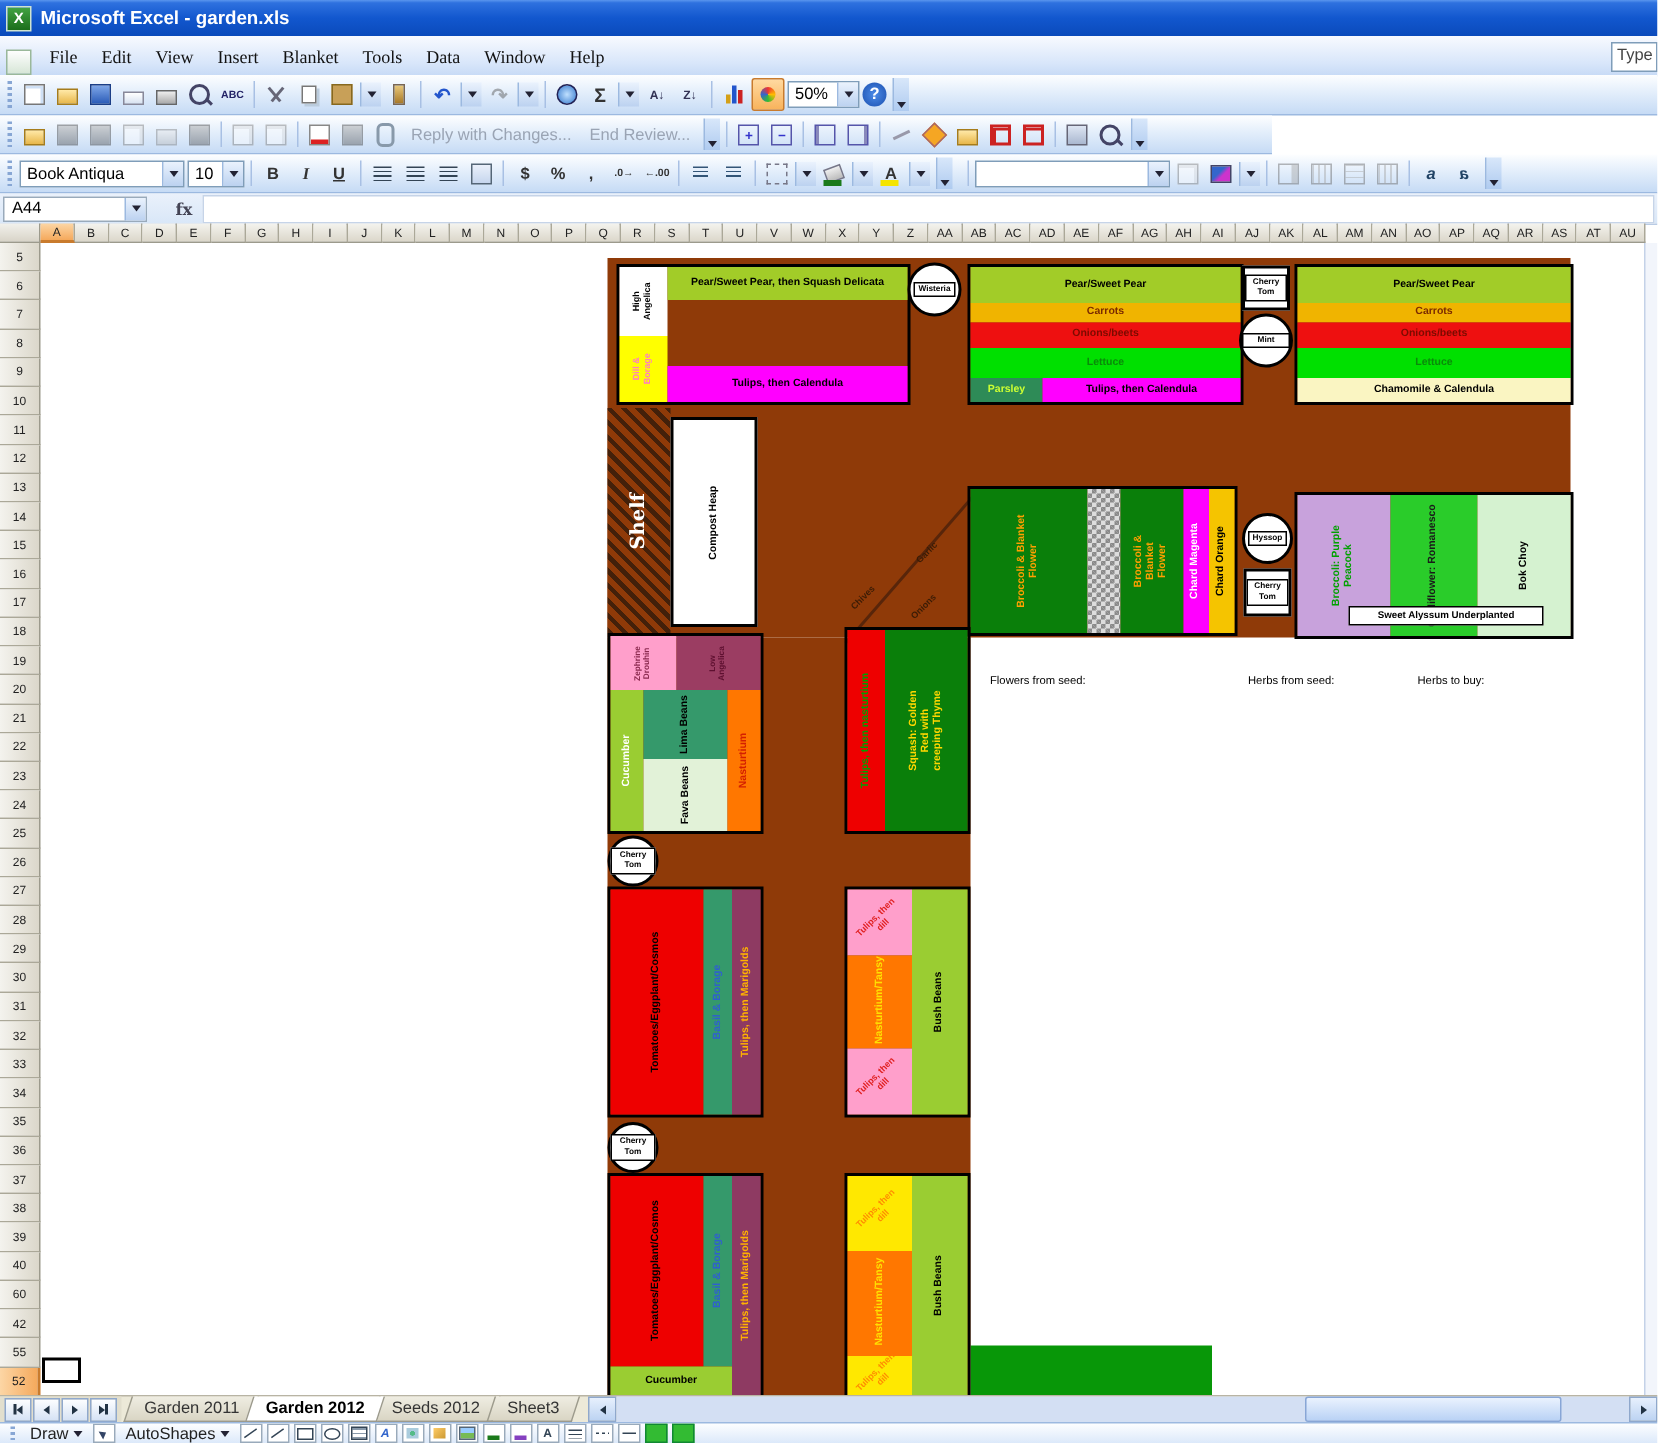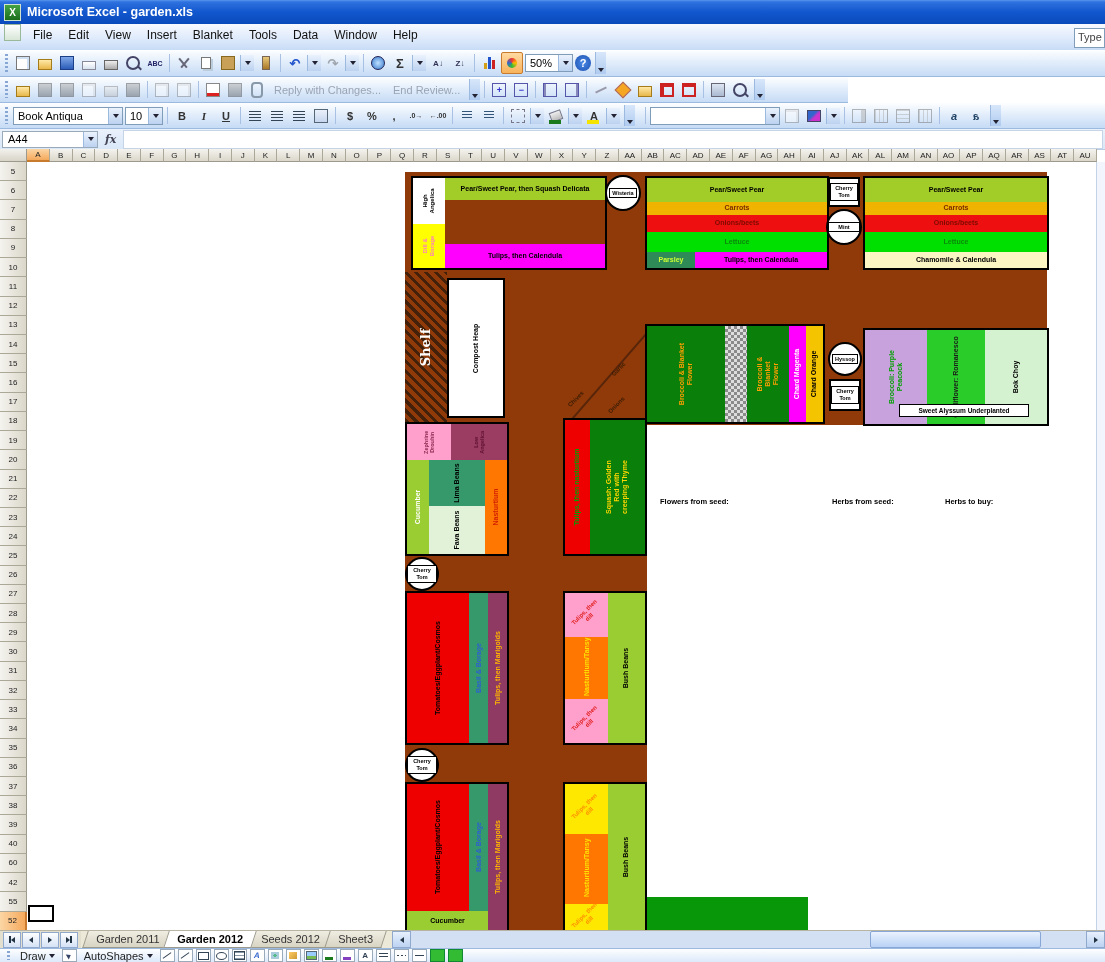--- a/index.html
+++ b/index.html
@@ -7,21 +7,21 @@
        font-family:"Liberation Sans",sans-serif;background:#fff;}
 
   
   .titlebar{position:absolute;left:0;top:0;width:100%;height:24px;
     background:linear-gradient(180deg,#5A96EE 0%,#2E71DF 8%,#1257CE 50%,#0A4ABB 100%);
     color:#fff;font-weight:bold;font-size:12.5px;display:flex;align-items:center;gap:6px;padding-left:4px;box-sizing:border-box;}
   .xl-icon{width:15px;height:15px;background:linear-gradient(#43A343,#1B6E1B);border:1px solid #CFE3CF;
     color:#fff;font-size:10px;font-weight:bold;display:flex;align-items:center;justify-content:center;}
   .menubar{position:absolute;left:0;top:24px;width:100%;height:26px;
     background:linear-gradient(180deg,#F8FAFF,#D8E6FA 70%,#C8DBF6);border-bottom:1px solid #C0D4F0;
-    display:flex;align-items:flex-start;font-size:12px;}
+    display:flex;align-items:flex-end;font-size:12px;font-family:Liberation Serif, serif;}
   .menu-item{padding:4px 8px;color:#111;}
   .mb-icon{width:17px;height:17px;margin:0 4px;background:linear-gradient(#fefefe,#d7e6d7);
     border:1px solid #9ab89a;box-sizing:border-box;}
   .helpbox{position:absolute;right:0;top:28px;width:26px;height:18px;background:#fff;
     border:1px solid #7F9DB9;font-size:11px;color:#444;padding-left:3px;overflow:hidden;line-height:17px;}
 
   .tbar{position:absolute;left:0;width:100%;box-sizing:border-box;
     background:linear-gradient(180deg,#FDFEFF,#E3EEFB 45%,#C6DBF5);
     border-bottom:1px solid #9CB9E0;display:flex;align-items:center;gap:2px;padding-left:2px;}
   .grip{width:3px;height:70%;margin:0 3px;background:repeating-linear-gradient(180deg,#87A6D4 0 2px,transparent 2px 4px);}
@@ -44,21 +44,21 @@
   .chev{width:11px;height:85%;background:linear-gradient(180deg,#D8E7FA,#AFCBF0);border-left:1px solid #9CB9E0;
     display:flex;align-items:flex-end;justify-content:center;padding-bottom:2px;box-sizing:border-box;margin-left:2px;}
   .gtxt{color:#9AA4B4;font-size:11px;padding:0 5px;white-space:nowrap;}
   .colorbar{position:absolute;bottom:2px;left:3px;width:12px;height:4px;}
   .hl{background:linear-gradient(#FFD9A0,#F8B35C);border:1px solid #C97B2D;}
 
   
   .fbar{position:absolute;left:0;top:129px;width:100%;height:20px;background:linear-gradient(#EAF1FB,#D9E7F8);
     border-bottom:1px solid #B9CBE4;display:flex;align-items:center;font-size:11px;}
   .namebox{width:96px;height:17px;background:#fff;border:1px solid #9AB;margin-left:2px;display:flex;align-items:center;justify-content:space-between;padding-left:5px;box-sizing:border-box;}
-  .fx{font-family:"DejaVu Serif",serif;font-style:italic;font-weight:bold;color:#445;padding:0 7px;}
+  .fx{font-family:"DejaVu Serif",serif;font-weight:bold;color:#445;padding:0 7px;margin-left:12px;}
   .ffield{flex:1;height:17px;background:#fff;border:1px solid #C6D4E8;margin-right:2px;}
 
   
   .corner{position:absolute;left:0;top:149px;width:27px;height:13px;background:linear-gradient(#F2F1EC,#D8D4C8);
     border-right:1px solid #9C9A8C;border-bottom:1px solid #9C9A8C;box-sizing:border-box;}
   #col-headers{position:absolute;left:27px;top:149px;width:1070px;height:13px;display:flex;}
   .chd{flex:1;background:linear-gradient(#F4F3EE,#DBD7CA);border-right:1px solid #ABA898;border-bottom:1px solid #9C9A8C;
     box-sizing:border-box;font-size:8px;color:#222;display:flex;align-items:center;justify-content:center;overflow:hidden;}
   .chd.sel{background:linear-gradient(#FCD6A5,#F5A95C);border-bottom:2px solid #C97B2D;}
   #row-headers{position:absolute;left:0;top:162px;width:27px;height:769px;display:flex;flex-direction:column;}
@@ -78,21 +78,21 @@
   .nw{white-space:nowrap;}
   .checker{background-color:#DDD;
     background-image:linear-gradient(45deg,#8A8A8A 25%,transparent 25%,transparent 75%,#8A8A8A 75%),
                      linear-gradient(45deg,#8A8A8A 25%,transparent 25%,transparent 75%,#8A8A8A 75%);
     background-size:6px 6px;background-position:0 0,3px 3px;}
   .shelf{background:repeating-linear-gradient(45deg,#43200A 0 3px,#8F3A08 3px 7px);}
   .circle{position:absolute;border-radius:50%;background:#fff;border:2px solid #000;box-sizing:border-box;
     display:flex;align-items:center;justify-content:center;}
   .mlabel{background:#fff;border:1px solid #000;font-size:5.5px;font-weight:bold;text-align:center;line-height:1.2;padding:1px 2px;}
   .mbox{position:absolute;background:#fff;border:2px solid #000;box-sizing:border-box;display:flex;align-items:center;justify-content:center;}
-  .note{position:absolute;font-size:7.5px;font-weight:bold;color:#000;white-space:nowrap;margin-top:48px;}
+  .note{position:absolute;font-size:7.5px;font-weight:normal;color:#000;white-space:nowrap;}
   .diagline{position:absolute;height:2px;background:#58250A;transform-origin:0 0;}
   .dlab{position:absolute;font-size:6px;font-weight:bold;color:#3A1C06;transform:rotate(-45deg);white-space:nowrap;}
   .selcell{position:absolute;left:28px;top:905px;width:26px;height:17px;background:#fff;border:2px solid #000;box-sizing:border-box;}
 
   
   .tabrow{position:absolute;left:0;top:930px;width:100%;height:18px;background:#ECE9D8;display:flex;align-items:stretch;font-size:11px;border-top:1px solid #B8B4A4;box-sizing:border-box;}
   .navbtns{display:flex;align-items:center;gap:1px;padding:0 3px;background:#E2DFCE;}
   .nb{width:16px;height:14px;background:linear-gradient(#FDFEFF,#D5E2F5);border:1px solid #8FA8CC;display:flex;align-items:center;justify-content:center;}
   .tl{width:0;height:0;border-top:3px solid transparent;border-bottom:3px solid transparent;border-right:4px solid #234;}
   .tr2{width:0;height:0;border-top:3px solid transparent;border-bottom:3px solid transparent;border-left:4px solid #234;}

